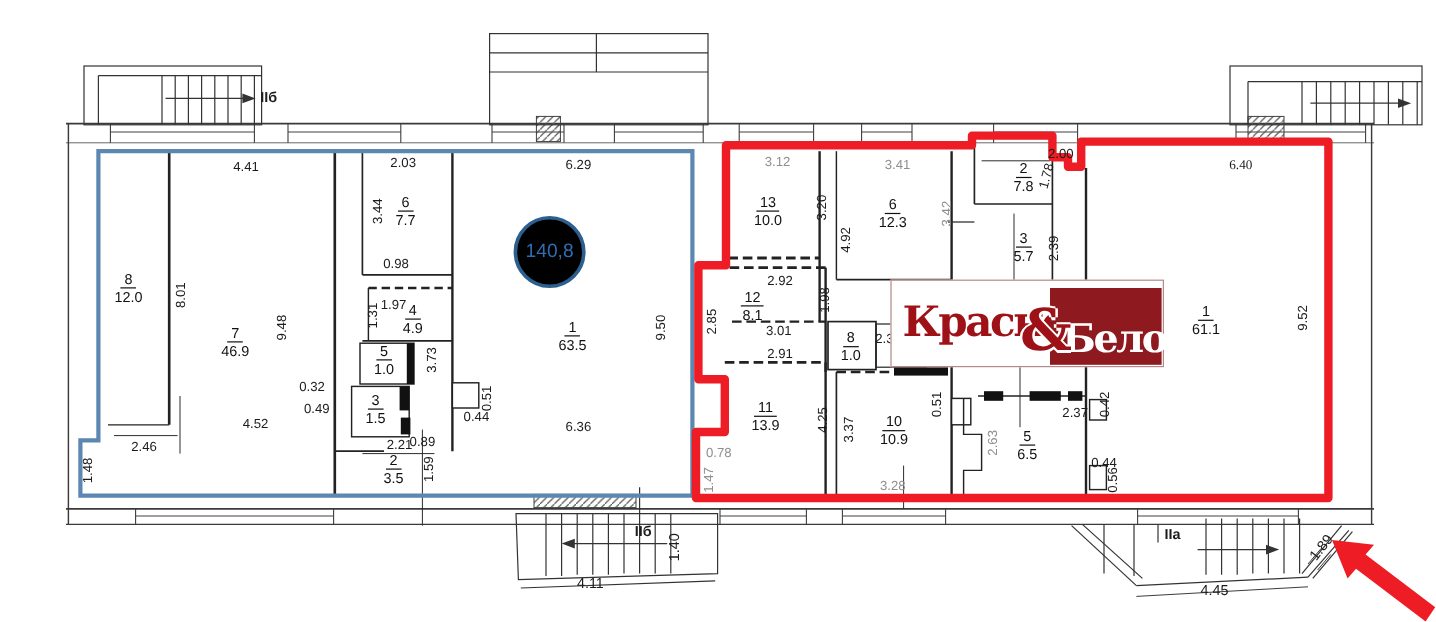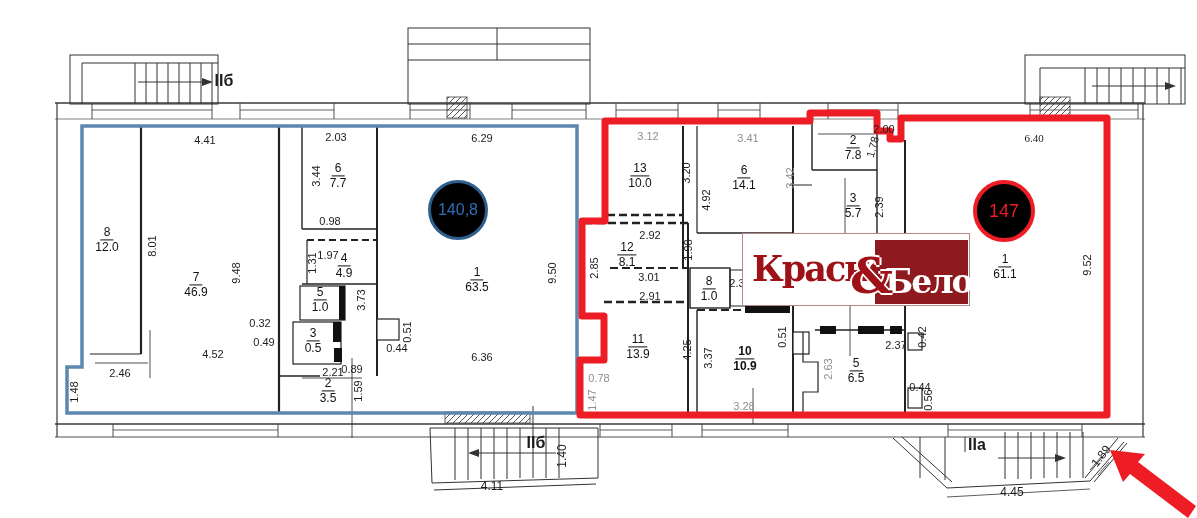--- a/index.html
+++ b/index.html
@@ -4,21 +4,21 @@
 <style>
   html,body{margin:0;padding:0;background:#fff;}
   #stage{position:relative;width:1197px;height:518px;background:#fff;overflow:hidden;
          font-family:"Liberation Sans",sans-serif;}
   #plan-svg{position:absolute;left:0;top:0;z-index:0;}
   #labels-layer{position:absolute;left:0;top:0;width:100%;height:100%;z-index:2;pointer-events:none;}
   .lbl{position:absolute;font-size:11px;color:var(--dim,#1c1c1c);white-space:nowrap;
        transform:translate(-50%,-50%);line-height:1;}
   .lbl.muted{color:var(--muted,#8f8f8f);}
   .lbl.big{font-size:12px;}
-  .lbl.bold{font-weight:700;font-size:16px;}
+  .lbl.bold{font-weight:700;font-size:12px;}
   .room{position:absolute;transform:translate(-50%,-50%);text-align:center;
         font-size:12px;color:#111;line-height:1.05;}
   .rnum{border-bottom:1.3px solid #111;padding:0 3px;display:inline-block;}
   .rarea{padding-top:1px;}
   .badge{position:absolute;width:54px;height:54px;border-radius:50%;display:flex;
          align-items:center;justify-content:center;background:#000000;z-index:3;}
   #badge-blue{left:428px;top:180px;border:3.5px solid var(--blue-dark,#2c5f8e);
               color:var(--blue-text,#2e6db4);font-size:16px;}
   #badge-red{left:973px;top:180px;border:4px solid var(--red,#ee1c24);
              color:var(--red,#ee1c24);font-size:18px;}
@@ -224,40 +224,37 @@
       <div class="lbl big" style="left: 562px; top: 456px; transform: translate(-50%, -50%) rotate(-90deg);">1.40</div>
       <div class="lbl big" style="left: 492px; top: 486px; transform: translate(-50%, -50%);">4.11</div>
       <div class="lbl bold" style="left: 977px; top: 445px; transform: translate(-50%, -50%);">IIa</div>
       <div class="lbl big" style="left: 1012px; top: 492px; transform: translate(-50%, -50%);">4.45</div>
       <div class="lbl big" style="left: 1101px; top: 456px; transform: translate(-50%, -50%) rotate(-52deg);">1.89</div>
       <div class="room" style="left: 107px; top: 240px;"><div class="rnum">8</div><div class="rarea">12.0</div></div>
       <div class="room" style="left: 196px; top: 285px;"><div class="rnum">7</div><div class="rarea">46.9</div></div>
       <div class="room" style="left: 338px; top: 176px;"><div class="rnum">6</div><div class="rarea">7.7</div></div>
       <div class="room" style="left: 344px; top: 266px;"><div class="rnum">4</div><div class="rarea">4.9</div></div>
       <div class="room" style="left: 320px; top: 300px;"><div class="rnum">5</div><div class="rarea">1.0</div></div>
-      <div class="room" style="left: 313px; top: 341px;"><div class="rnum">3</div><div class="rarea">0.5</div></div>
+      <div class="room" style="left: 313px; top: 341px;"><div class="rnum">3</div><div class="rarea">1.5</div></div>
       <div class="room" style="left: 328px; top: 391px;"><div class="rnum">2</div><div class="rarea">3.5</div></div>
       <div class="room" style="left: 477px; top: 280px;"><div class="rnum">1</div><div class="rarea">63.5</div></div>
       <div class="room" style="left: 640px; top: 176px;"><div class="rnum">13</div><div class="rarea">10.0</div></div>
-      <div class="room" style="left: 744px; top: 178px;"><div class="rnum">6</div><div class="rarea">14.1</div></div>
+      <div class="room" style="left: 744px; top: 178px;"><div class="rnum">6</div><div class="rarea">12.3</div></div>
       <div class="room" style="left: 853px; top: 148px;"><div class="rnum">2</div><div class="rarea">7.8</div></div>
       <div class="room" style="left: 853px; top: 206px;"><div class="rnum">3</div><div class="rarea">5.7</div></div>
       <div class="room" style="left: 627px; top: 255px;"><div class="rnum">12</div><div class="rarea">8.1</div></div>
       <div class="room" style="left: 709px; top: 289px;"><div class="rnum">8</div><div class="rarea">1.0</div></div>
       <div class="room" style="left: 638px; top: 347px;"><div class="rnum">11</div><div class="rarea">13.9</div></div>
-      <div class="room" style="left: 745px; top: 359px; font-weight: bold;"><div class="rnum">10</div><div class="rarea">10.9</div></div>
+      <div class="room" style="left: 745px; top: 359px;"><div class="rnum">10</div><div class="rarea">10.9</div></div>
       <div class="room" style="left: 856px; top: 371px;"><div class="rnum">5</div><div class="rarea">6.5</div></div>
       <div class="room" style="left: 1005px; top: 267px;"><div class="rnum">1</div><div class="rarea">61.1</div></div>
     </div>
 
   <div class="badge" id="badge-blue">
     <span>140,8</span>
-  </div>
-  <div class="badge" id="badge-red">
-    <span>147</span>
   </div>
 
   <div id="logo">
     <span class="kword">Красное</span>
     <div class="bbox">
       <span class="bword">Белое</span>
     </div>
     <span class="amp">&amp;</span>
   </div>
 

